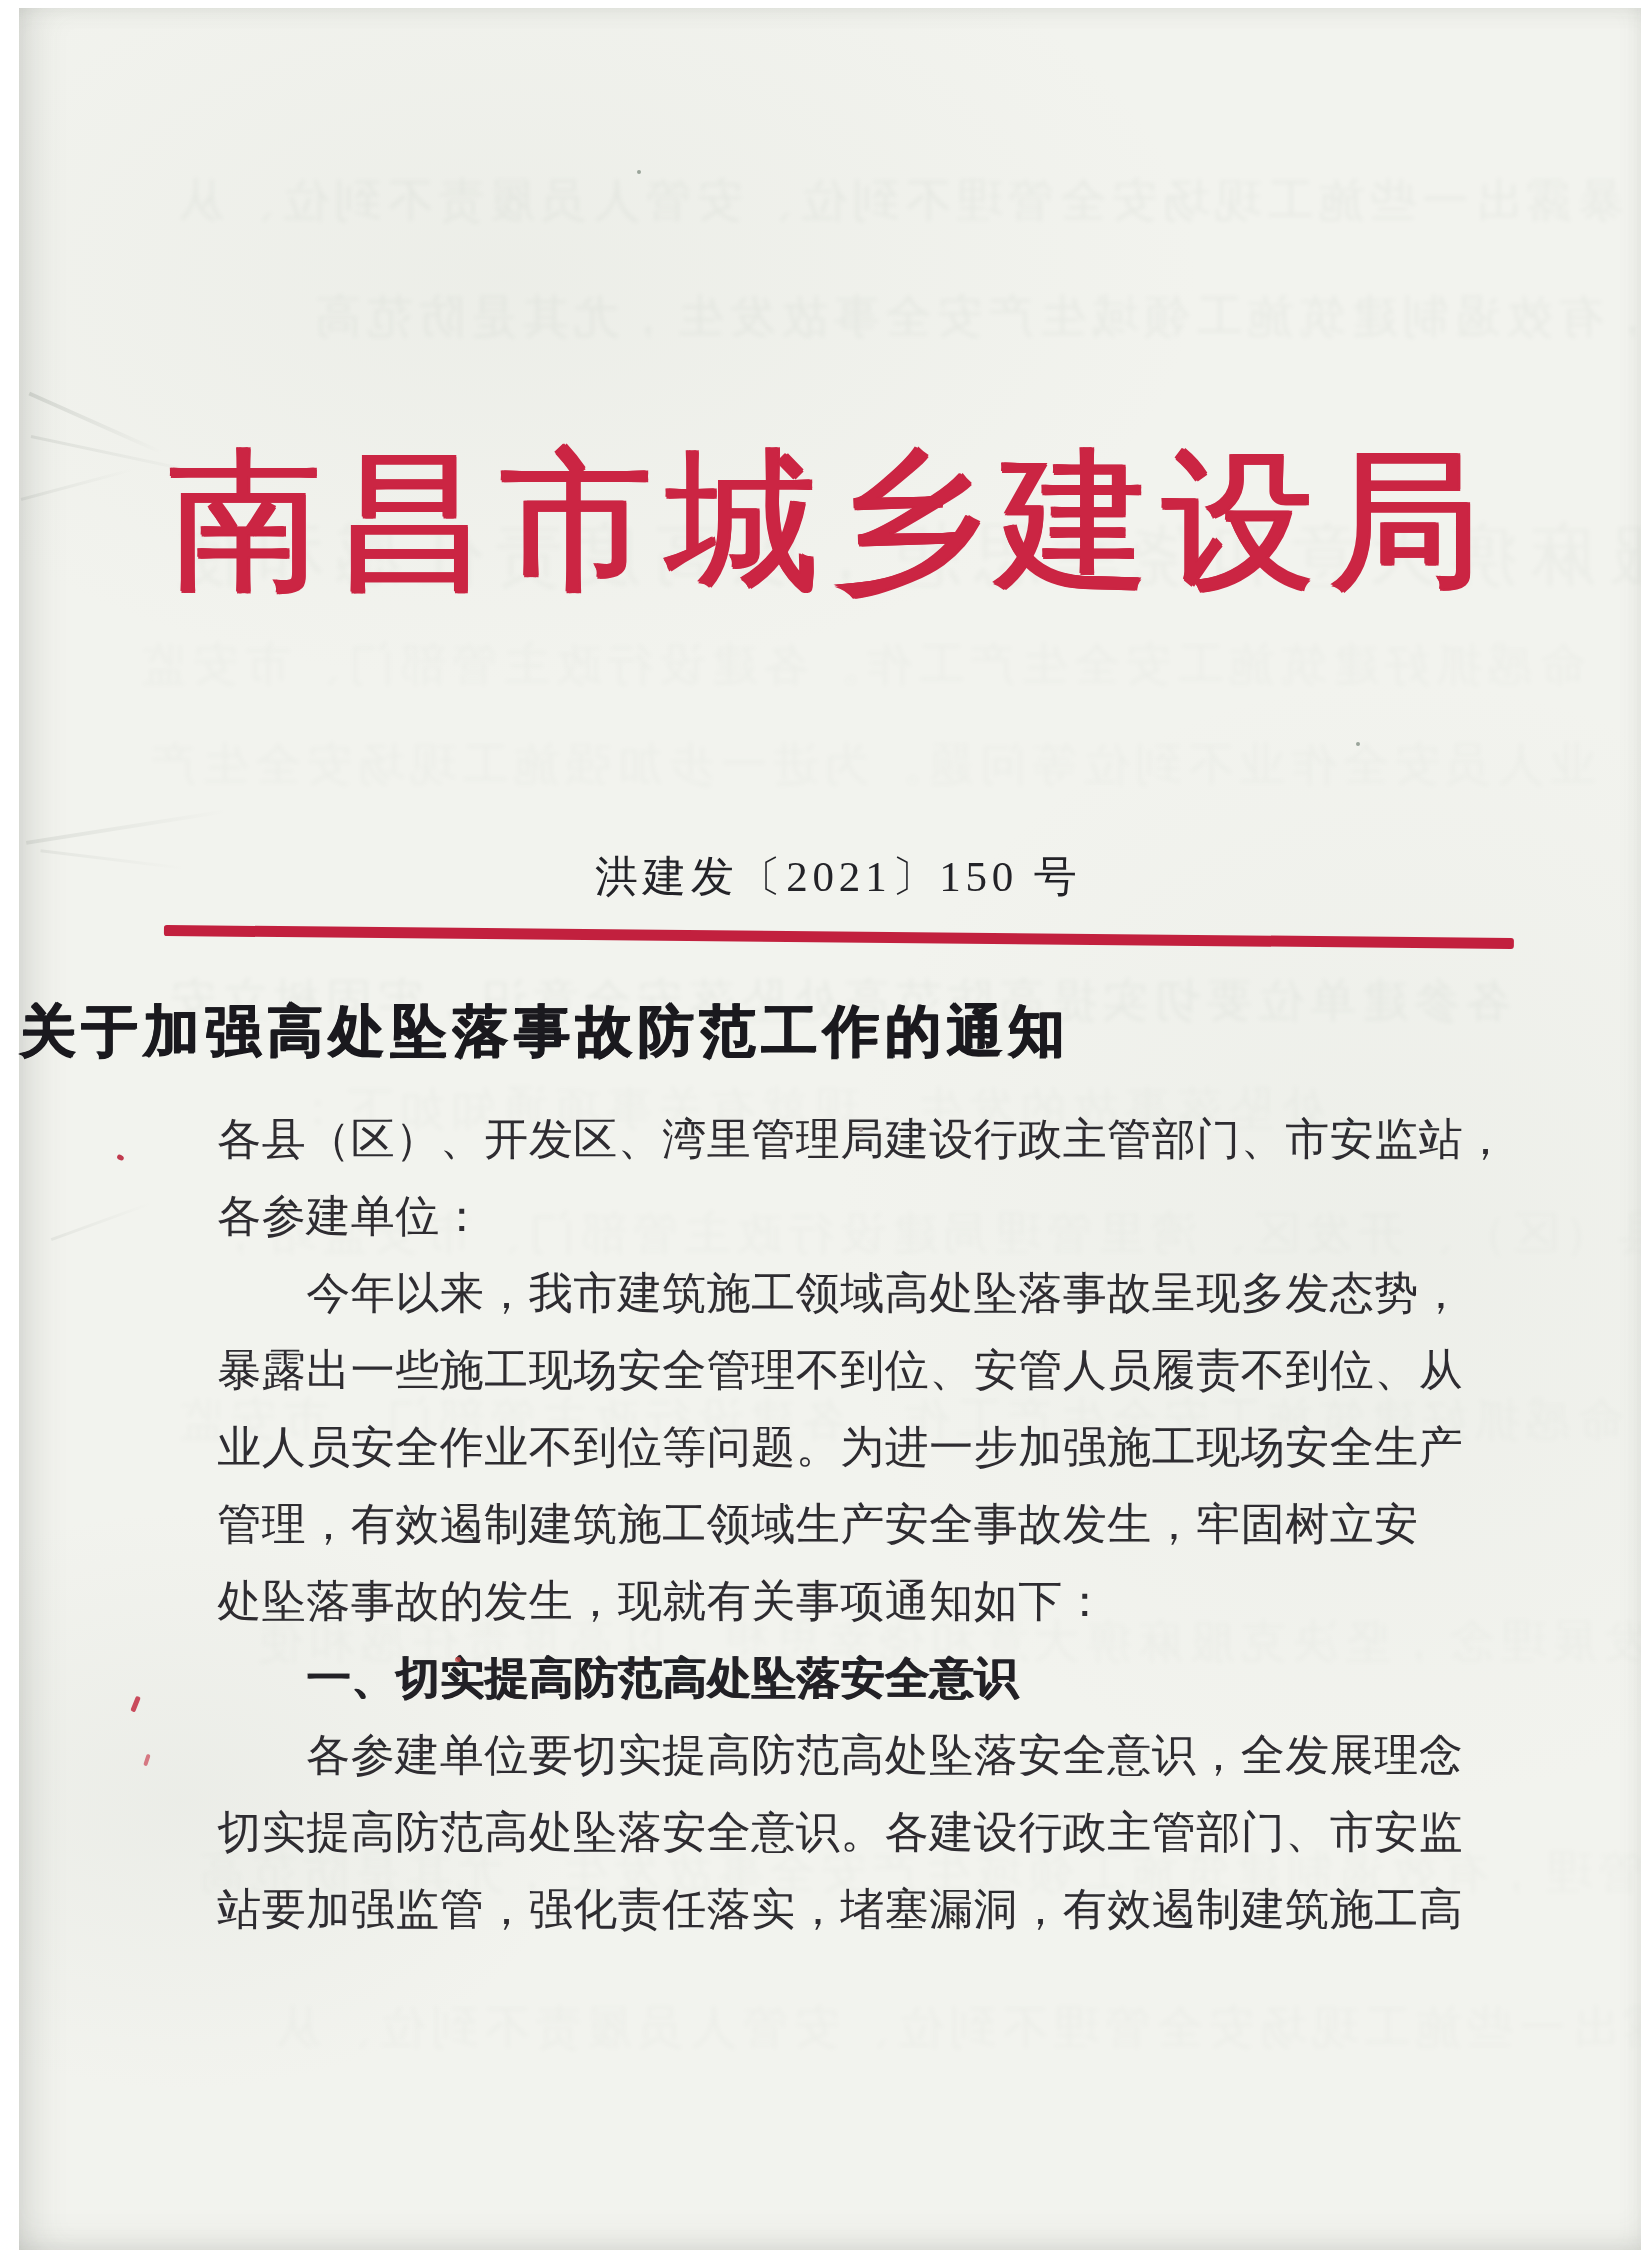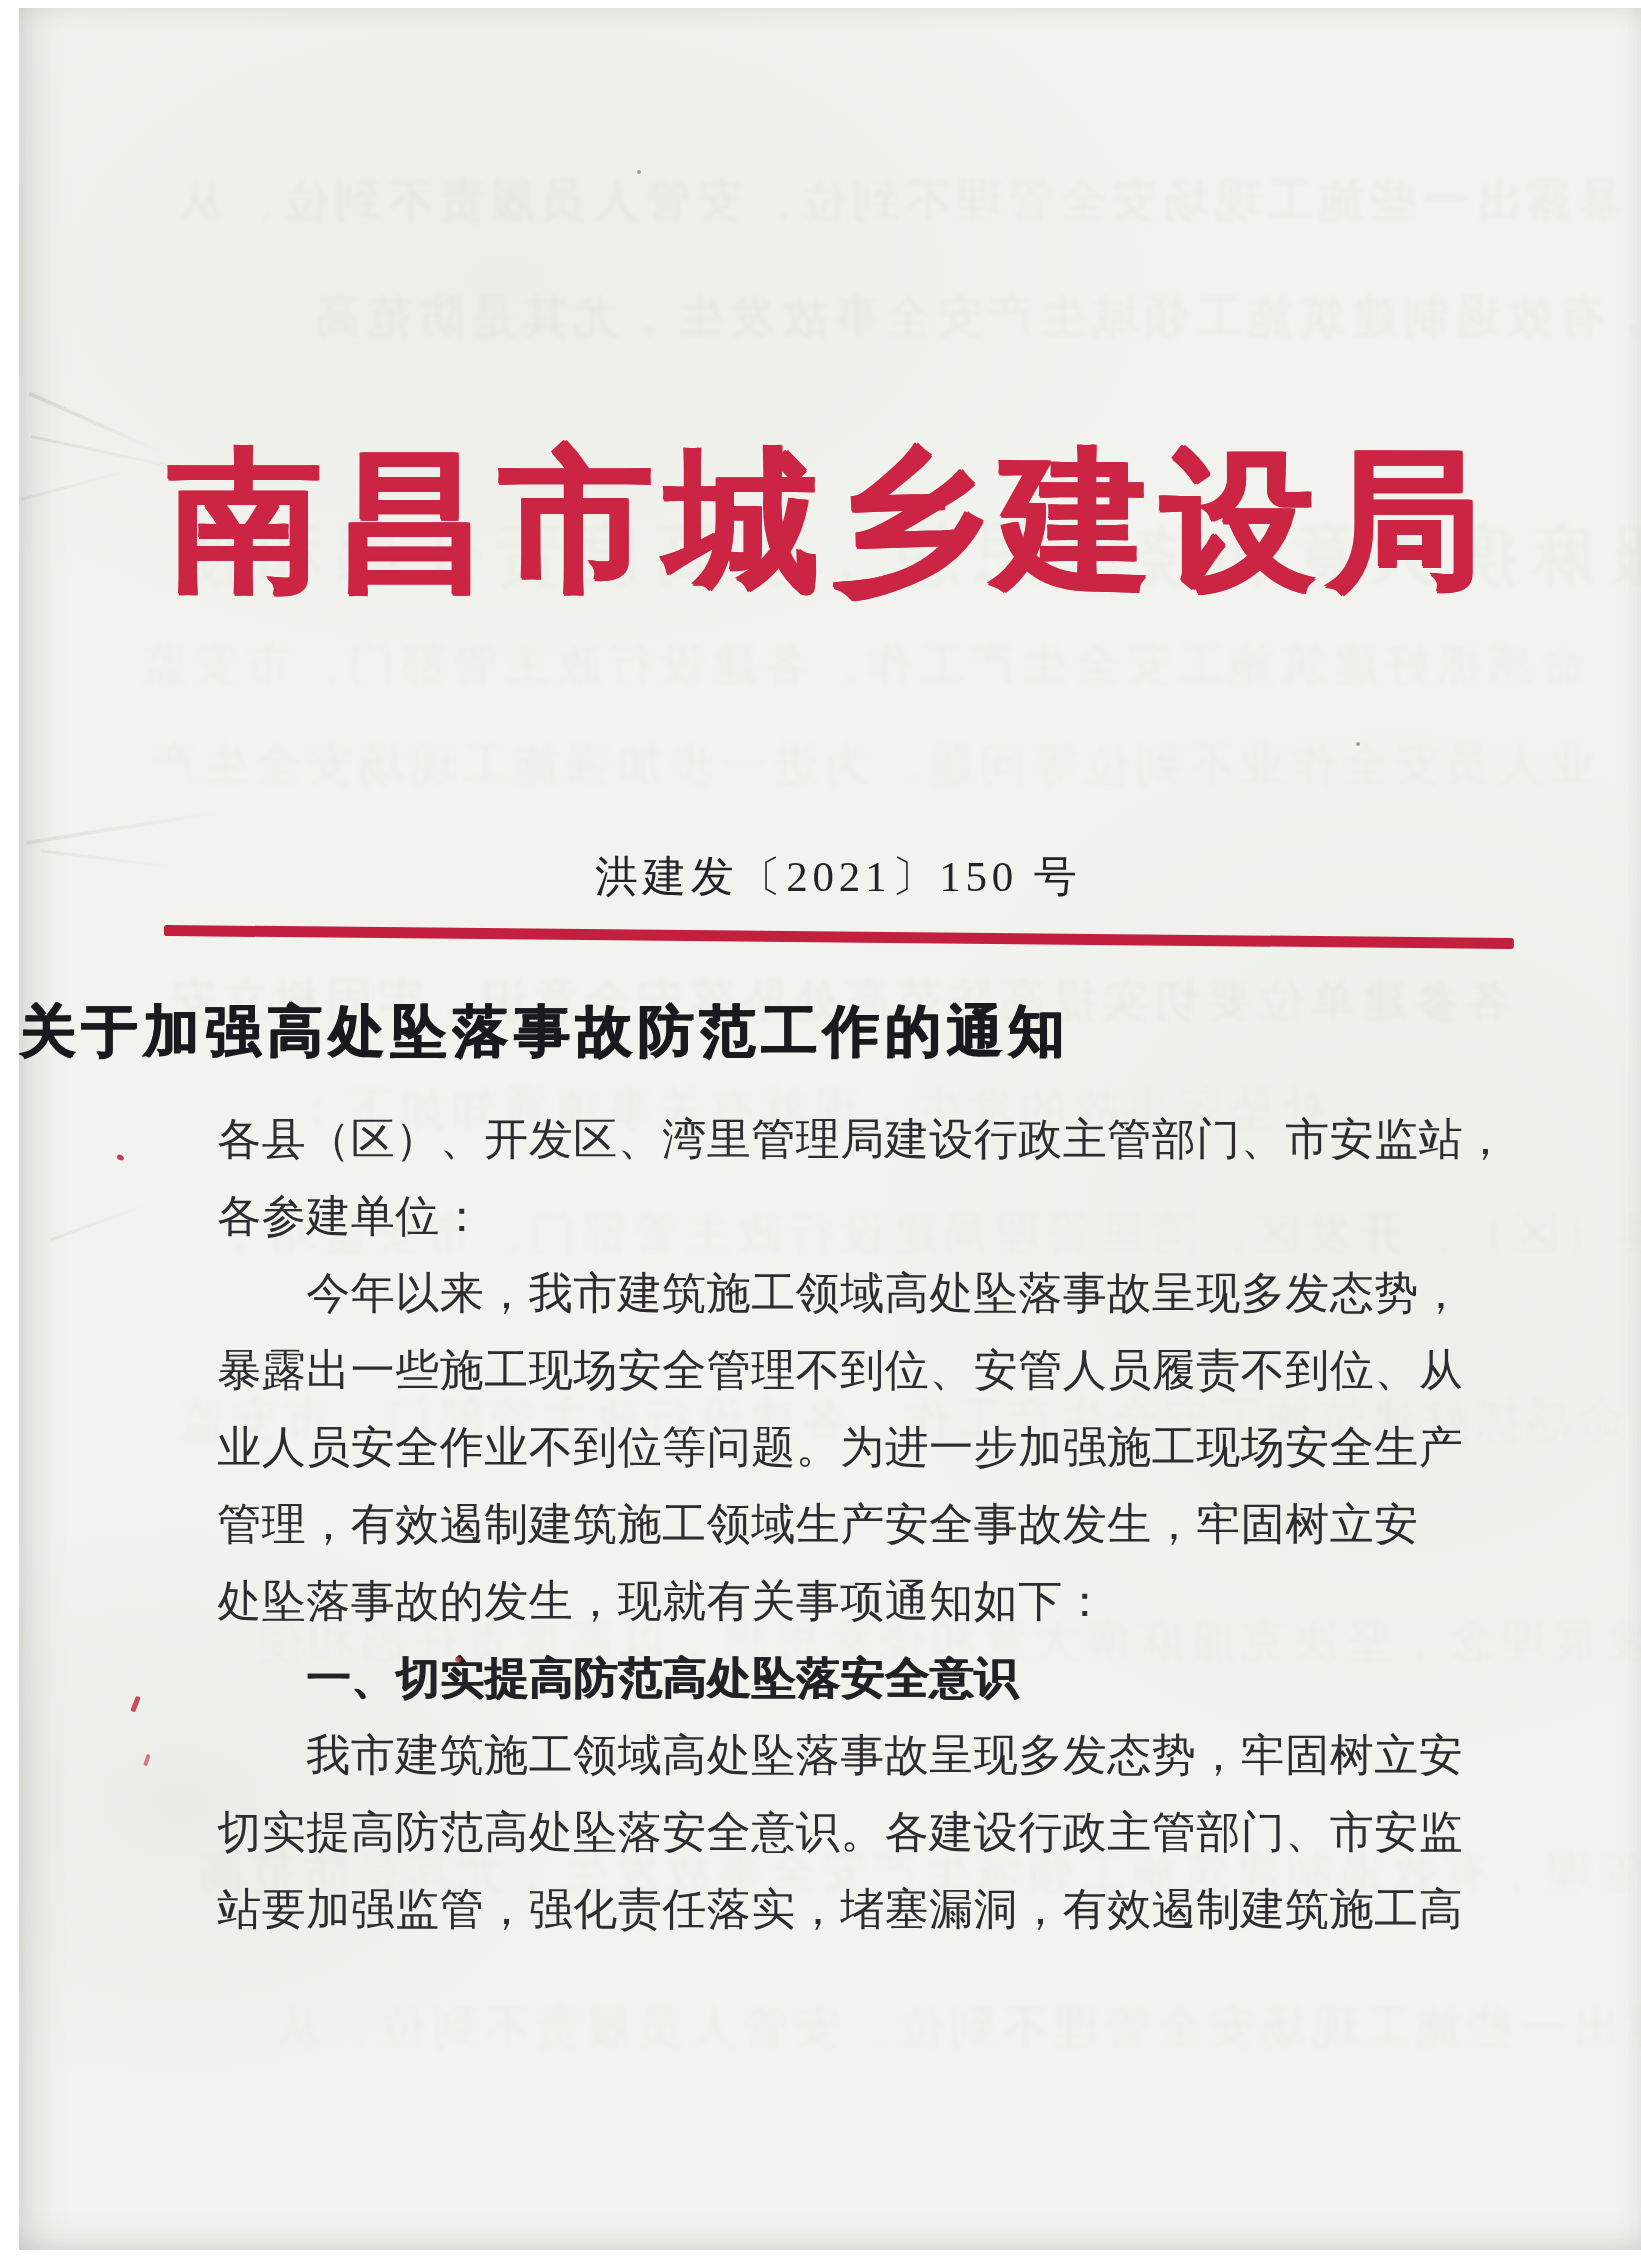--- a/index.html
+++ b/index.html
@@ -36,21 +36,21 @@
     opacity:.075;
     letter-spacing:5.8px;
   }
   .ghost.big{font-size:68px;opacity:.05;letter-spacing:11.6px;}
   .ghost.faint{opacity:.045;}
   
   .org-title{
     position:absolute;left:116px;top:427px;width:1390px;height:174px;
     color:var(--header-red,#cb2543);
     font-size:153px;line-height:174px;
-    font-weight:700;white-space:nowrap;
+    font-weight:400;white-space:nowrap;
     letter-spacing:12.6px;
     text-align:center;
     text-shadow:2.4px 0 currentColor,0 1.9px currentColor,2.4px 1.9px currentColor,-1px 0 currentColor;
   }
   .doc-number{
     position:absolute;left:0;top:842px;width:1638px;
     text-align:center;
     color:#232328;
     font-size:43px;line-height:54px;
     letter-spacing:4.8px;
@@ -132,21 +132,21 @@
 
   <div class="body-text">
     <div class="line">各县（区）、开发区、湾里管理局建设行政主管部门、市安监站，</div>
     <div class="line">各参建单位：</div>
     <div class="line indent">今年以来，我市建筑施工领域高处坠落事故呈现多发态势，</div>
     <div class="line">暴露出一些施工现场安全管理不到位、安管人员履责不到位、从</div>
     <div class="line">业人员安全作业不到位等问题。为进一步加强施工现场安全生产</div>
     <div class="line">管理，有效遏制建筑施工领域生产安全事故发生，牢固树立安</div>
     <div class="line">处坠落事故的发生，现就有关事项通知如下：</div>
     <div class="line indent heading">一、切实提高防范高处坠落安全意识</div>
-    <div class="line indent">我市建筑施工领域高处坠落事故呈现多发态势，牢固树立安</div>
+    <div class="line indent">各参建单位要切实提高防范高处坠落安全意识，全发展理念</div>
     <div class="line">切实提高防范高处坠落安全意识。各建设行政主管部门、市安监</div>
     <div class="line">站要加强监管，强化责任落实，堵塞漏洞，有效遏制建筑施工高</div>
   </div>
 
   <div class="crease c1"></div>
   <div class="crease c2"></div>
   <div class="crease c3"></div>
   <div class="crease c4"></div>
   <div class="crease c5"></div>
   <div class="crease c6"></div>

